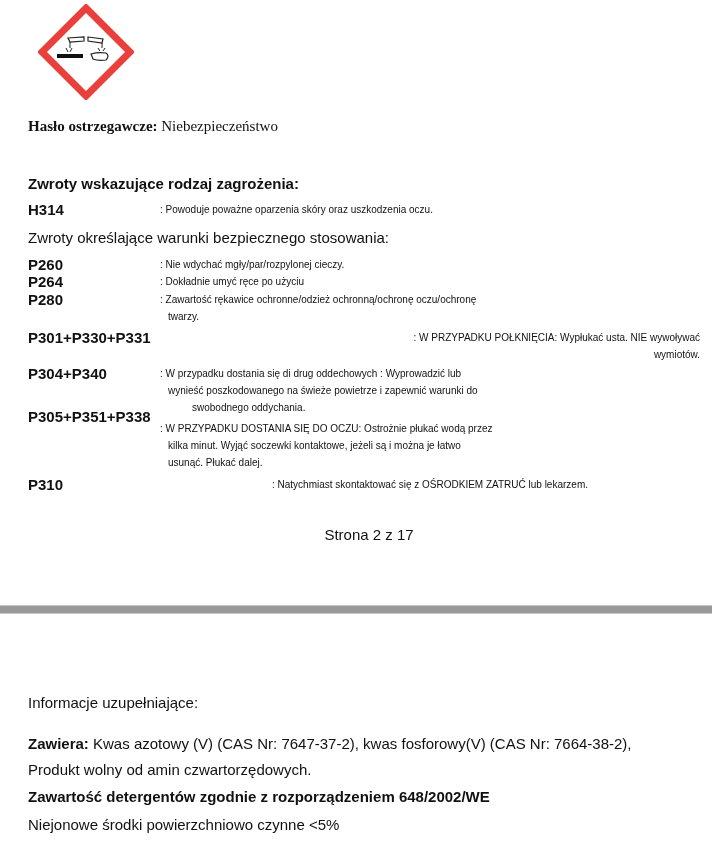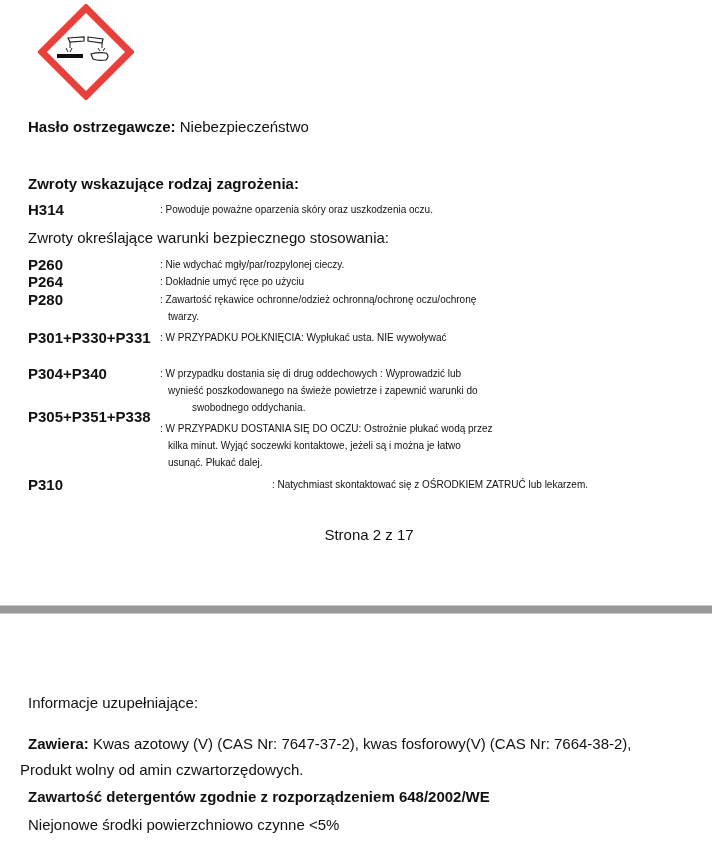--- a/index.html
+++ b/index.html
@@ -27,21 +27,21 @@
     <rect x="19" y="50" width="26" height="4" fill="#111"></rect>
 
     <path d="M50,33 L65,35 L64,39 L50,37 Z" fill="none" stroke="#222" stroke-width="1.2"></path>
     <line x1="64" y1="39" x2="64" y2="44" stroke="#222" stroke-width="1"></line>
     <line x1="60" y1="44" x2="62" y2="47" stroke="#222" stroke-width="1"></line>
     <line x1="67" y1="44" x2="65" y2="47" stroke="#222" stroke-width="1"></line>
     <path d="M53,50 Q60,48 68,49 Q72,52 68,56 Q60,57 55,55 Z" fill="none" stroke="#222" stroke-width="1.2"></path>
   </svg>
 </div>
 
-<div class="abs" style="left:28px; top:118px;">
+<div class="abs" style="left:28px; top:118px;font-family:Liberation Serif, serif;">
   <span class="b">Hasło ostrzegawcze:</span>
   <span>Niebezpieczeństwo</span>
 </div>
 
 <div class="abs b" style="left:28px; top:175px;">Zwroty wskazujące rodzaj zagrożenia:</div>
 
 <div>
   <div class="code" style="top:201px;">H314</div>
   <div class="desc" style="top:201px;">: Powoduje poważne oparzenia skóry oraz uszkodzenia oczu.</div>
 </div>
@@ -63,22 +63,23 @@
     </div>
     <div>
       <div class="code" style="top: 291px;">P280</div>
       <div class="desc" style="top: 291px;">
         <span style="display: block;">: Zawartość rękawice ochronne/odzież ochronną/ochronę oczu/ochronę</span>
         <span class="cont" style="display: block;">twarzy.</span>
       </div>
     </div>
     <div>
       <div class="code" style="top: 329px;">P301+P330+P331</div>
-      <div class="desc" style="top: 329px;">
+      <div class="desc" style="top: 329px; text-align: right;">
         <span style="display: block;">: W PRZYPADKU POŁKNIĘCIA: Wypłukać usta. NIE wywoływać</span>
+        <span class="cont" style="display: block;">wymiotów.</span>
       </div>
     </div>
     <div>
       <div class="code" style="top: 365px;">P304+P340</div>
       <div class="desc" style="top: 365px;">
         <span style="display: block;">: W przypadku dostania się di drug oddechowych : Wyprowadzić lub</span>
         <span class="cont" style="display: block;">wynieść poszkodowanego na świeże powietrze i zapewnić warunki do</span>
         <span class="cont" style="display: block; margin-left: 24px;">swobodnego oddychania.</span>
       </div>
     </div>
@@ -102,17 +103,17 @@
 
 <div class="sep"></div>
 
 <div class="abs" style="left:28px; top:694px;">Informacje uzupełniające:</div>
 
 <div class="abs" style="left:28px; top:735px;">
   <span class="b">Zawiera:</span>
   <span>Kwas azotowy (V) (CAS Nr: 7647-37-2), kwas fosforowy(V) (CAS Nr: 7664-38-2),</span>
 </div>
 
-<div class="abs" style="left:20px; top:761px;">Produkt wolny od amin czwartorzędowych.</div>
+<div class="abs" style="left:28px; top:761px;">Produkt wolny od amin czwartorzędowych.</div>
 
 <div class="abs b" style="left:28px; top:788px;">Zawartość detergentów zgodnie z rozporządzeniem 648/2002/WE</div>
 
 <div class="abs" style="left:28px; top:816px;">Niejonowe środki powierzchniowo czynne &lt;5%</div>
 
 </body></html>

